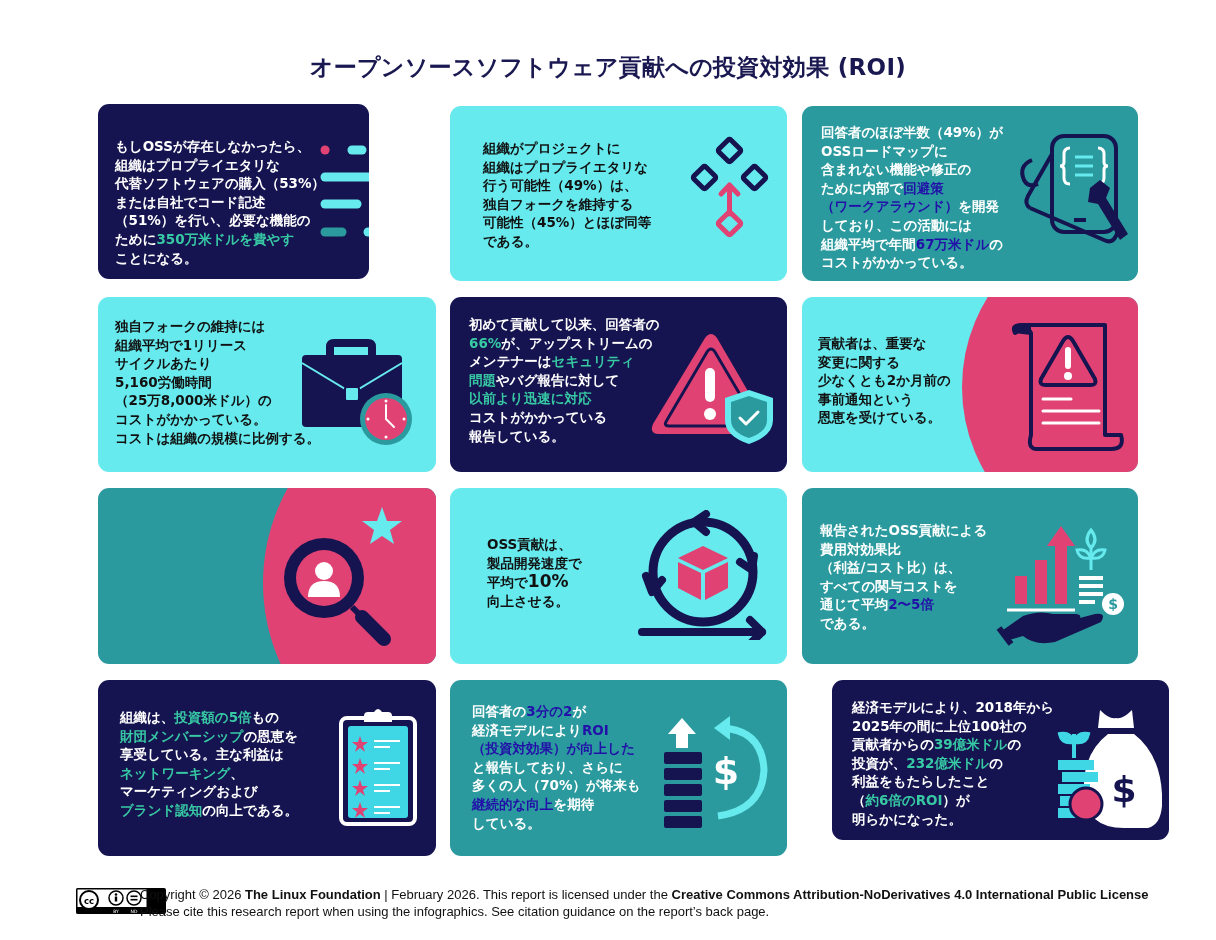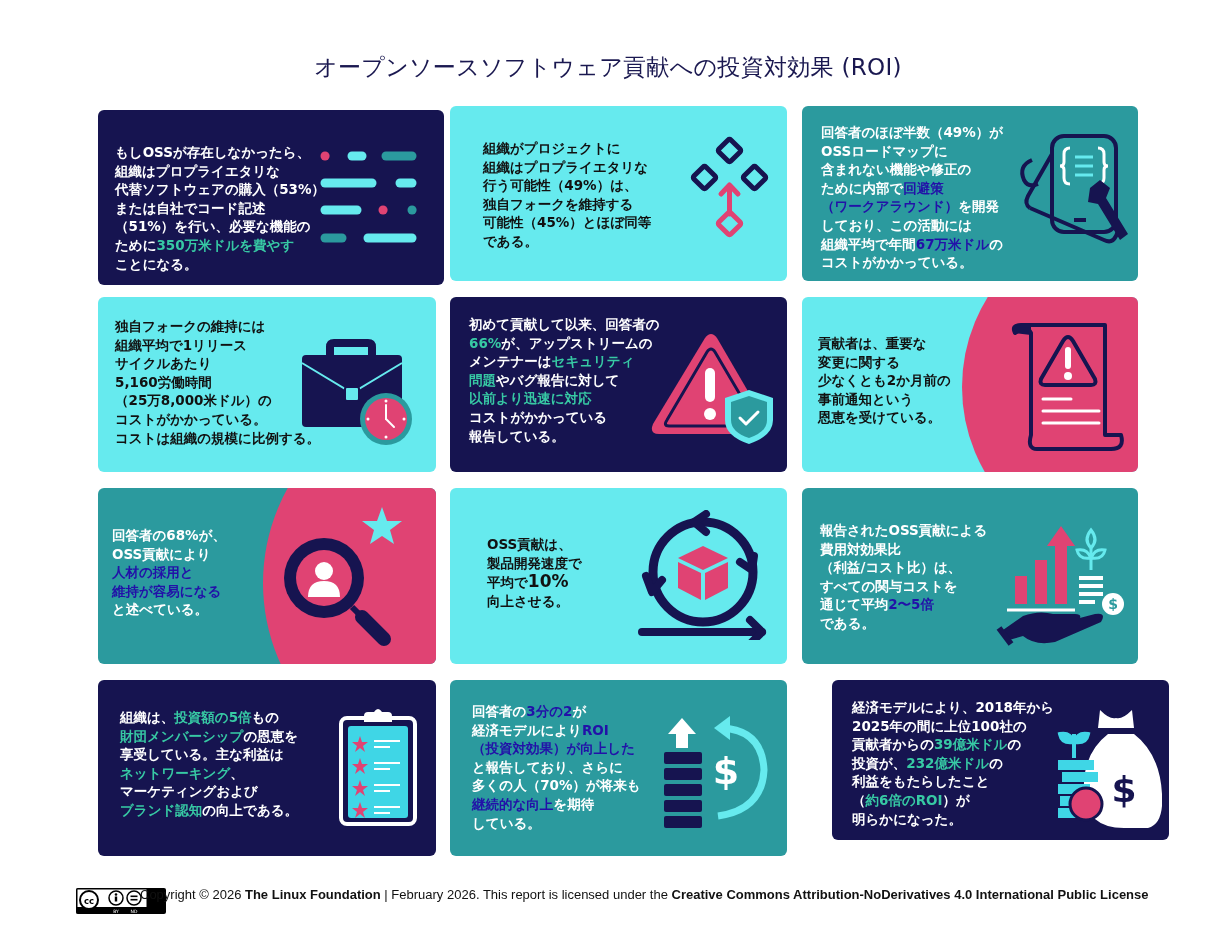--- a/index.html
+++ b/index.html
@@ -1,38 +1,38 @@
 <!DOCTYPE html>
 <html><head>
 <meta charset="utf-8">
 <style>
   *{box-sizing:border-box;margin:0;padding:0}
   html,body{width:1216px;height:940px;background:#ffffff;overflow:hidden}
   body{font-family:"DejaVu Sans","Liberation Sans",sans-serif;position:relative}
-  .title{position:absolute;top:52px;left:0;width:1216px;text-align:center;font-size:23px;font-weight:normal;color:#1a1850;letter-spacing:0.3px}
-  .card{position:absolute;border-radius:6px;overflow:hidden}
+  .title{position:absolute;top:52px;left:0;width:1216px;text-align:center;font-size:23px;font-weight:bold;color:#1a1850;letter-spacing:0.3px}
+  .card{position:absolute;border-radius:11px;overflow:hidden}
   .c-navy{background:#161450;color:#ffffff}
   .c-cyan{background:#66eaee;color:#111111}
   .c-teal{background:#2b9a9e;color:#ffffff}
   .txt{position:absolute;font-size:13.5px;line-height:18.6px;font-weight:bold;white-space:nowrap}
   .c-cyan .txt{font-weight:bold}
   .hl-green{color:#37c9a4}
   .hl-blue{color:#2211a8}
   .ico{position:absolute}
   .footer{position:absolute;left:60px;top:886px;width:1100px}
   .cc{position:absolute;left:16px;top:2px;width:90px;height:26px;background:#000;border-radius:2px}
   .ftxt{position:absolute;left:80px;top:0;font-size:13px;line-height:17px;color:#111;white-space:nowrap;font-family:"Liberation Sans",sans-serif}
   .ftxt b{font-weight:bold}
 </style>
 </head>
 <body>
 
 <div class="title">オープンソースソフトウェア貢献への投資対効果 (ROI)</div>
 
-<div class="card c-navy" style="left:98px;top:110px;width:346px;height:175px">
+<div class="card c-navy" style="left:98px;top:104px;width:271px;height:175px">
   <div class="txt" style="left:17px;top:33px">
       <div><span>もしOSSが存在しなかったら、</span></div>
       <div><span>組織はプロプライエタリな</span></div>
       <div><span>代替ソフトウェアの購入（53%）</span></div>
       <div><span>または自社でコード記述</span></div>
       <div><span>（51%）を行い、必要な機能の</span></div>
       <div><span>ために</span><span class="hl-green">350万米ドルを費やす</span></div>
       <div><span>ことになる。</span></div>
     </div>
   <svg class="ico" style="left:222px;top:38px" width="100" height="100" viewBox="0 0 100 100">
@@ -179,27 +179,20 @@
         <line x1="36" y1="88" x2="92" y2="88"></line>
         <line x1="36" y1="100" x2="92" y2="100"></line>
       </g>
   </svg>
 </div>
 
 <div class="card c-teal" style="left:98px;top:488px;width:338px;height:176px">
   <svg class="ico" style="left:0;top:0" width="338" height="176" viewBox="0 0 338 176">
     <circle cx="360" cy="95" r="195" fill="#e04373"></circle>
   </svg>
-  <div class="txt" style="left:14px;top:38px">
-      <div><span>回答者の68%が、</span></div>
-      <div><span>OSS貢献により</span></div>
-      <div><span class="hl-blue">人材の採用と</span></div>
-      <div><span class="hl-blue">維持が容易になる</span></div>
-      <div><span>と述べている。</span></div>
-    </div>
   <svg class="ico" style="left:180px;top:15px" width="130" height="150" viewBox="0 0 130 150">
     <polygon points="104,4 109,18 124,18 112,27 116,41 104,33 92,41 96,27 84,18 99,18" fill="#66eaee"></polygon>
     <circle cx="46" cy="75" r="40" fill="#161450"></circle>
     <circle cx="46" cy="75" r="28" fill="#e04373"></circle>
     <circle cx="46" cy="68" r="9" fill="#fff"></circle>
     <path d="M30 94 Q30 78 46 78 Q62 78 62 94 Z" fill="#fff"></path>
     <line x1="74" y1="104" x2="82" y2="112" stroke="#161450" stroke-width="6"></line>
     <line x1="84" y1="114" x2="106" y2="136" stroke="#161450" stroke-width="14" stroke-linecap="round"></line>
   </svg>
 </div>
@@ -360,14 +353,15 @@
         <rect x="38.8" y="8.5" width="2.4" height="5" fill="#000"></rect>
       <circle cx="58" cy="10" r="7" fill="#fff" stroke="#000" stroke-width="1.5"></circle>
       <rect x="54.5" y="7.5" width="7" height="1.6" fill="#000"></rect>
         <rect x="54.5" y="10.9" width="7" height="1.6" fill="#000"></rect>
       <text x="40" y="24.5" font-size="4.5" fill="#fff" text-anchor="middle" font-family="DejaVu Sans, sans-serif">BY</text>
       <text x="58" y="24.5" font-size="4.5" fill="#fff" text-anchor="middle" font-family="DejaVu Sans, sans-serif">ND</text>
     </svg>
   </div>
   <div class="ftxt">
     <div><span>Copyright © 2026 </span><b>The Linux Foundation</b><span> | February 2026. This report is licensed under the </span><b>Creative Commons Attribution-NoDerivatives 4.0 International Public License</b></div>
+    <div>Please cite this research report when using the infographics. See citation guidance on the report’s back page.</div>
   </div>
 </div>
 
 </body></html>

